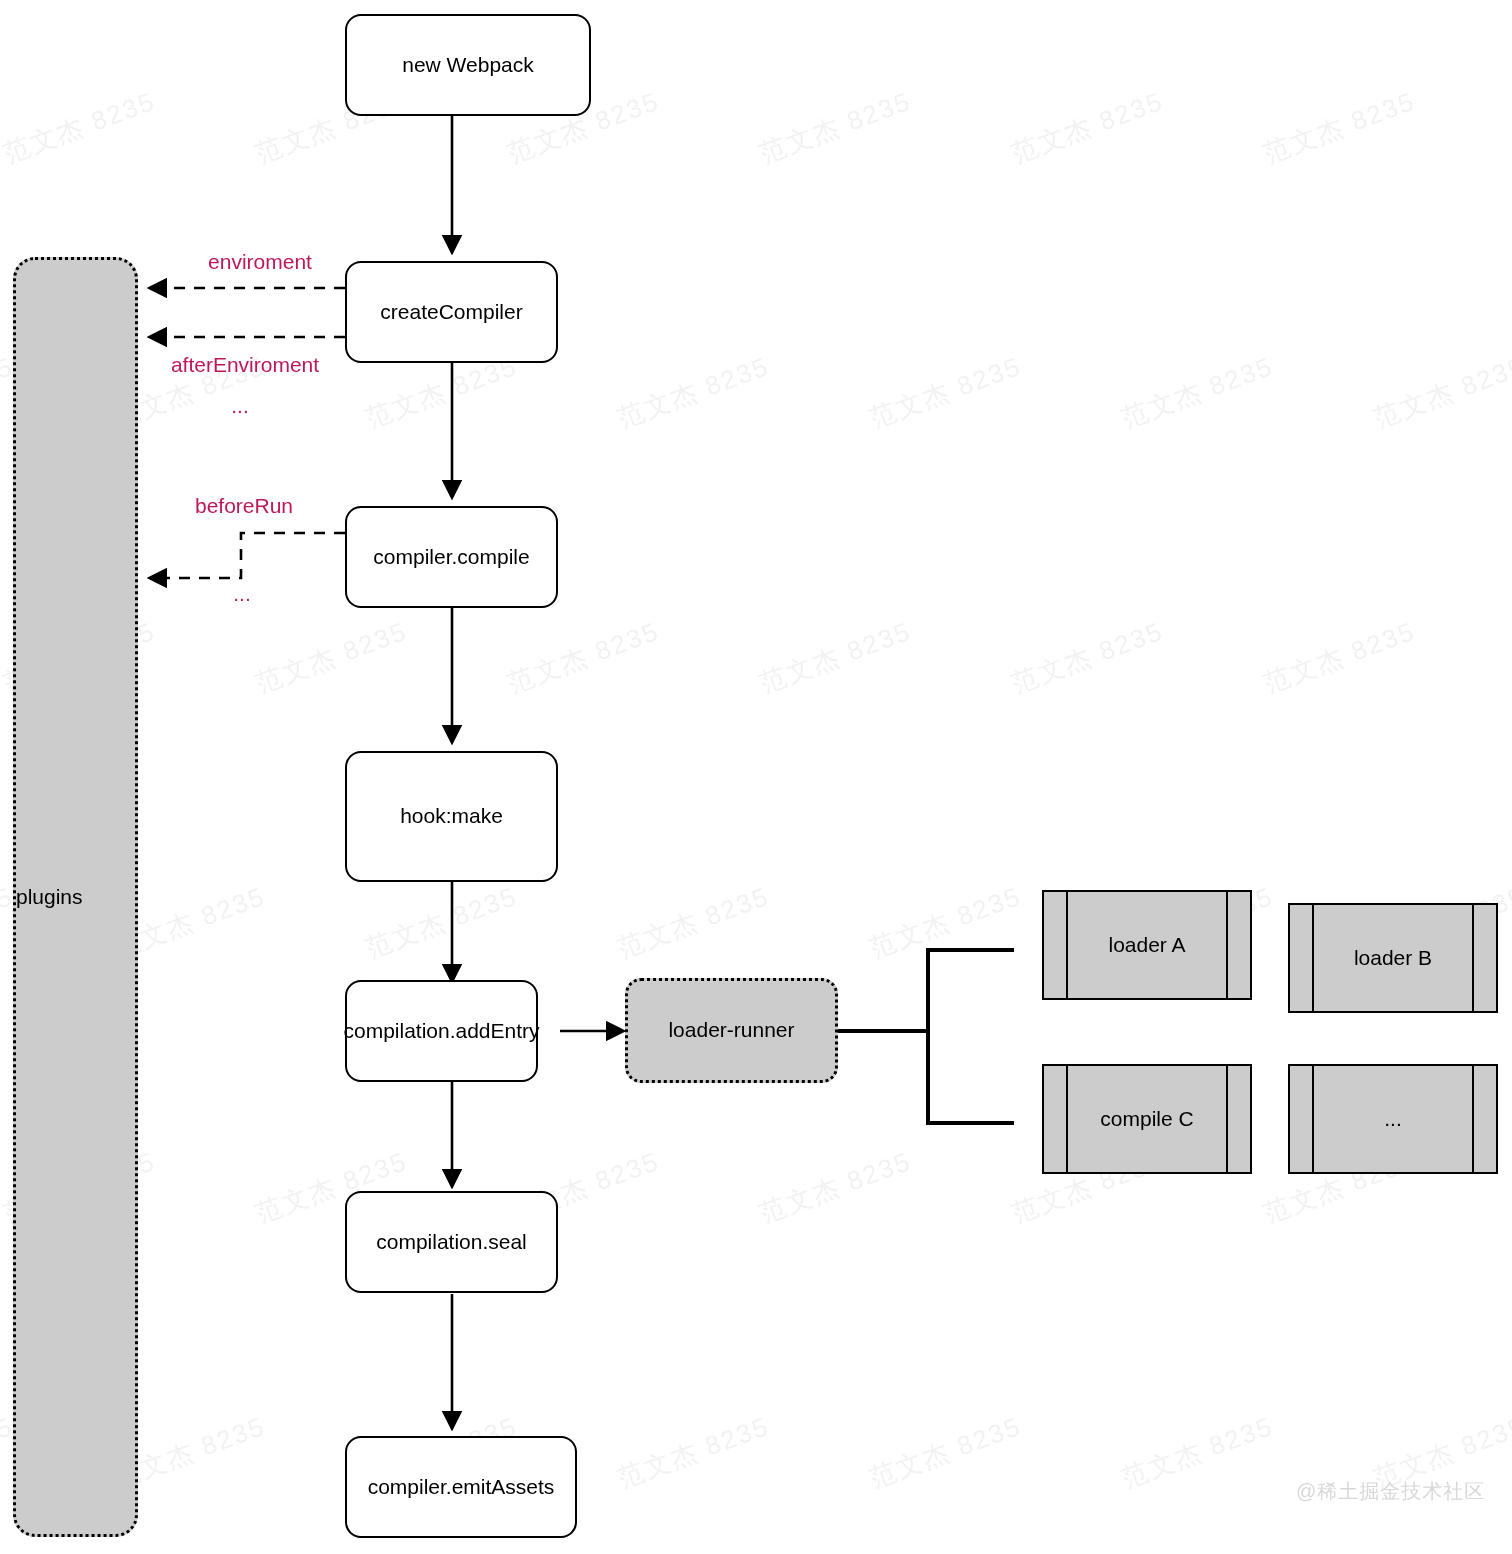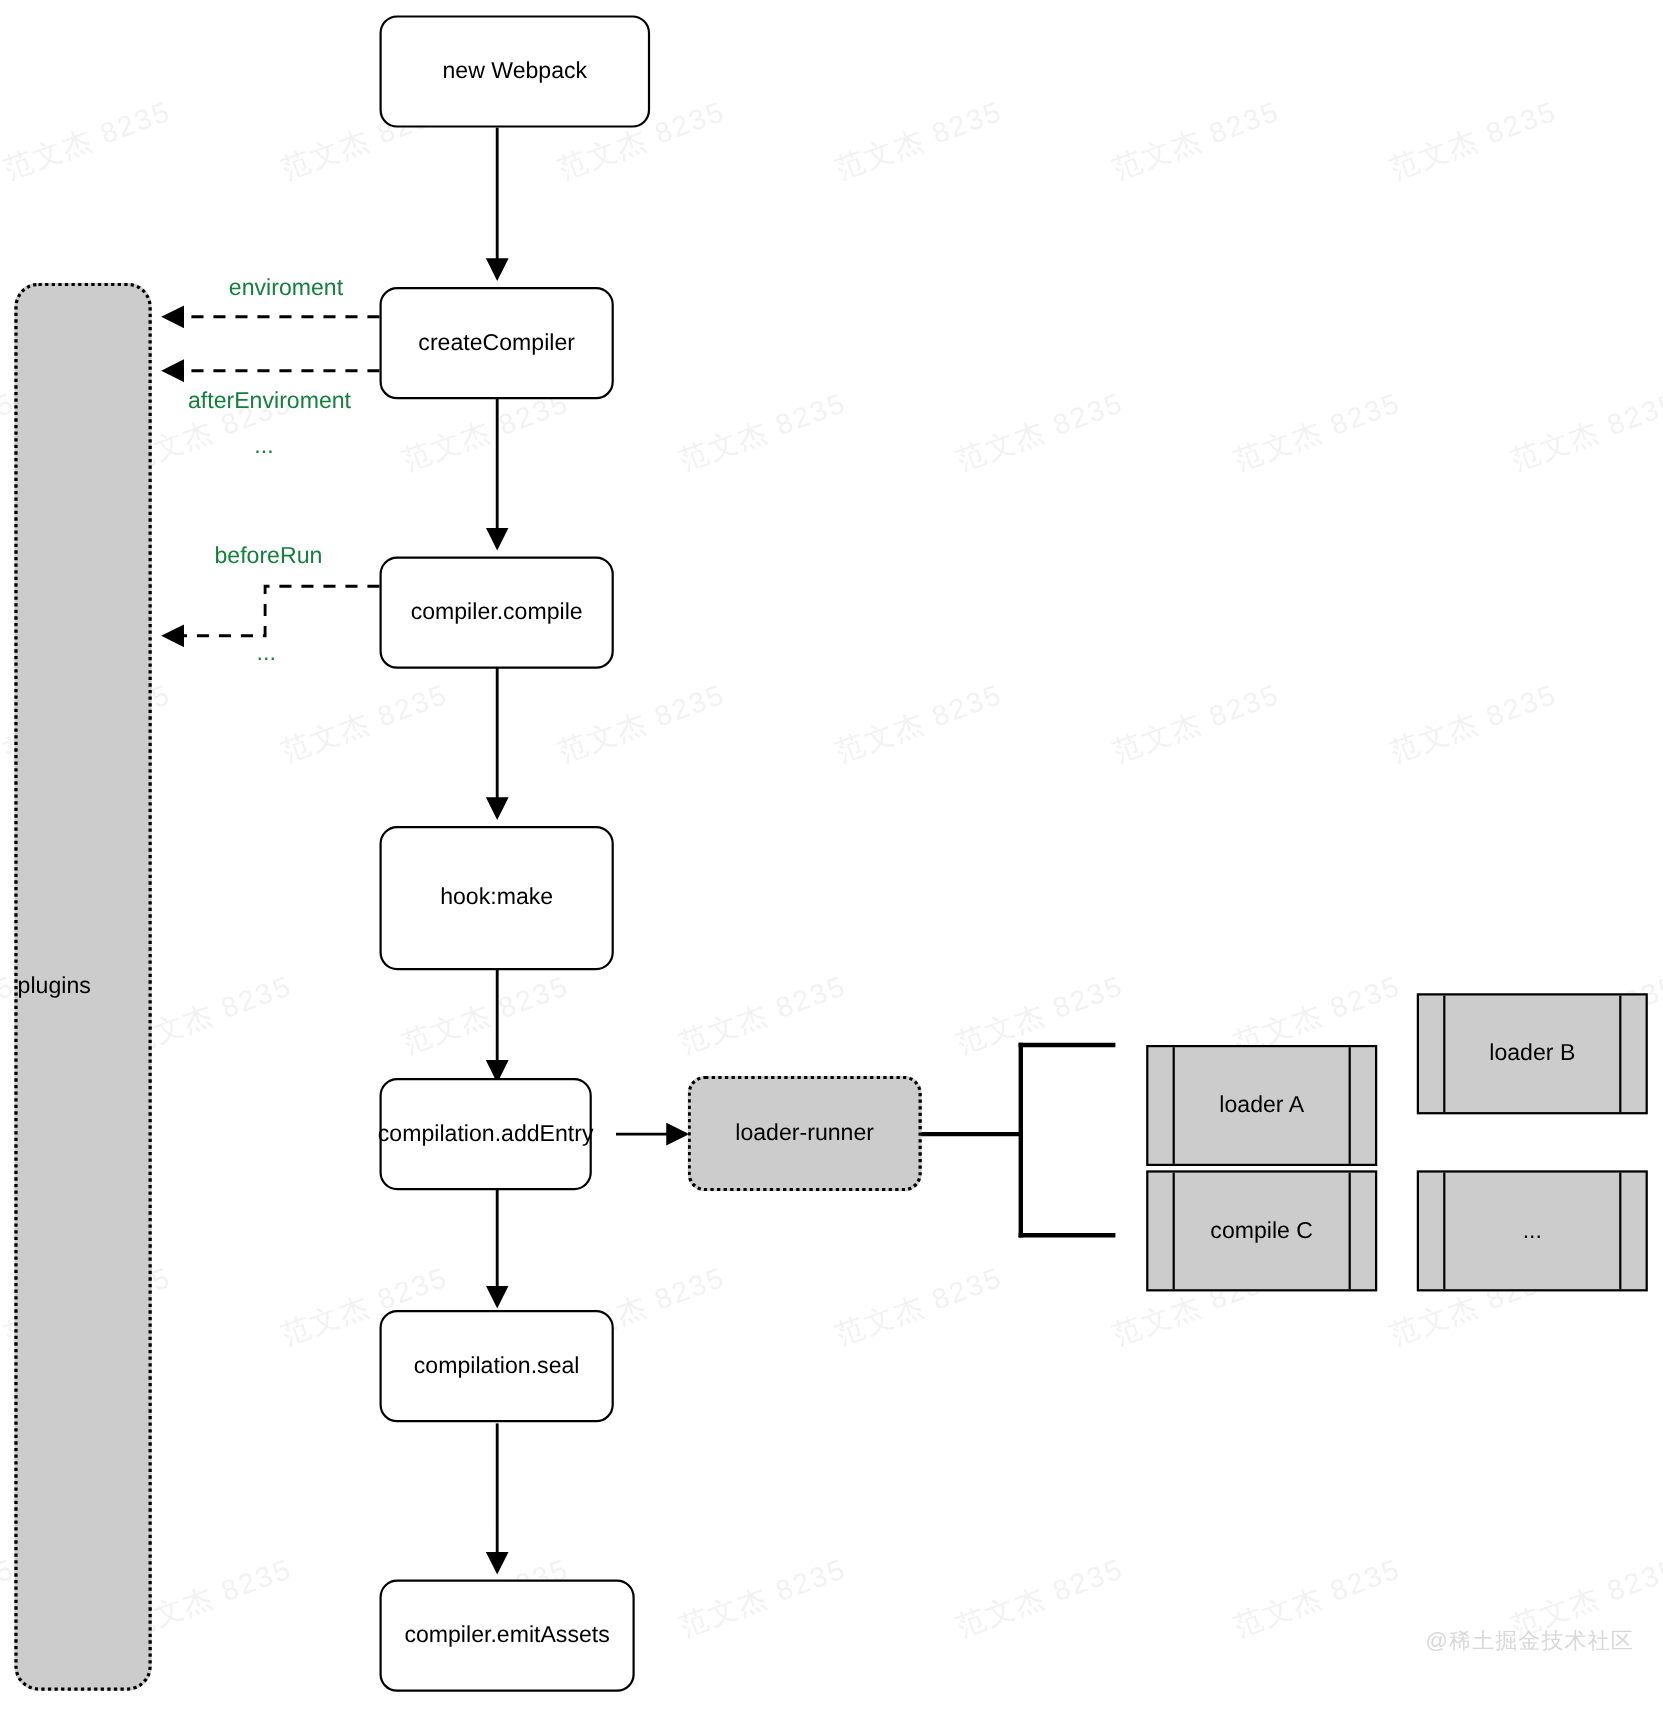--- a/index.html
+++ b/index.html
@@ -100,21 +100,21 @@
     width: 0;
     border-left: 2.5px solid #000000;
   }
   .loader::before { left: 22px; }
   .loader::after  { right: 22px; }
   .loader > span { position: relative; z-index: 2; }
 
   
   .label {
     position: absolute;
-    color: #15803d;
+    color: #be185d;
     font-size: 21px;
     white-space: nowrap;
     z-index: 6;
   }
   .label.center { transform: translateX(-50%); }
 
   .credit {
     position: absolute;
     color: #d8d8d8;
     font-size: 20px;
@@ -236,21 +236,21 @@
   </div>
 
   <div class="node flow" style="left:345px; top:1436px; width:232px; height:102px;">
     <span>compiler.emitAssets</span>
   </div>
 
   <div class="node dotted-gray" style="left:625px; top:978px; width:213px; height:105px;">
     <span>loader-runner</span>
   </div>
 
-  <div class="loader" style="left:1042px; top:950px; width:210px; height:110px;">
+  <div class="loader" style="left:1042px; top:890px; width:210px; height:110px;">
     <span>loader A</span>
   </div>
 
   <div class="loader" style="left:1288px; top:903px; width:210px; height:110px;">
     <span>loader B</span>
   </div>
 
   <div class="loader" style="left:1042px; top:1064px; width:210px; height:110px;">
     <span>compile C</span>
   </div>

